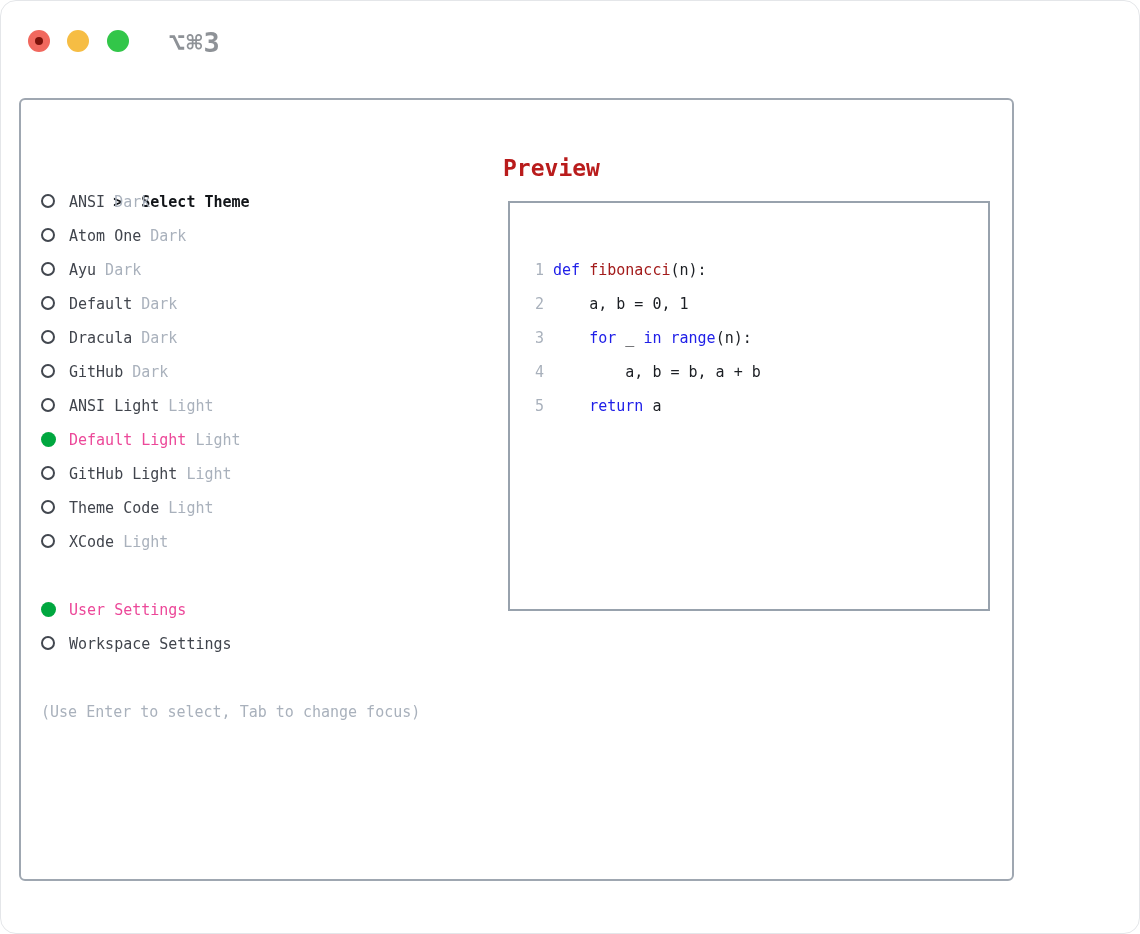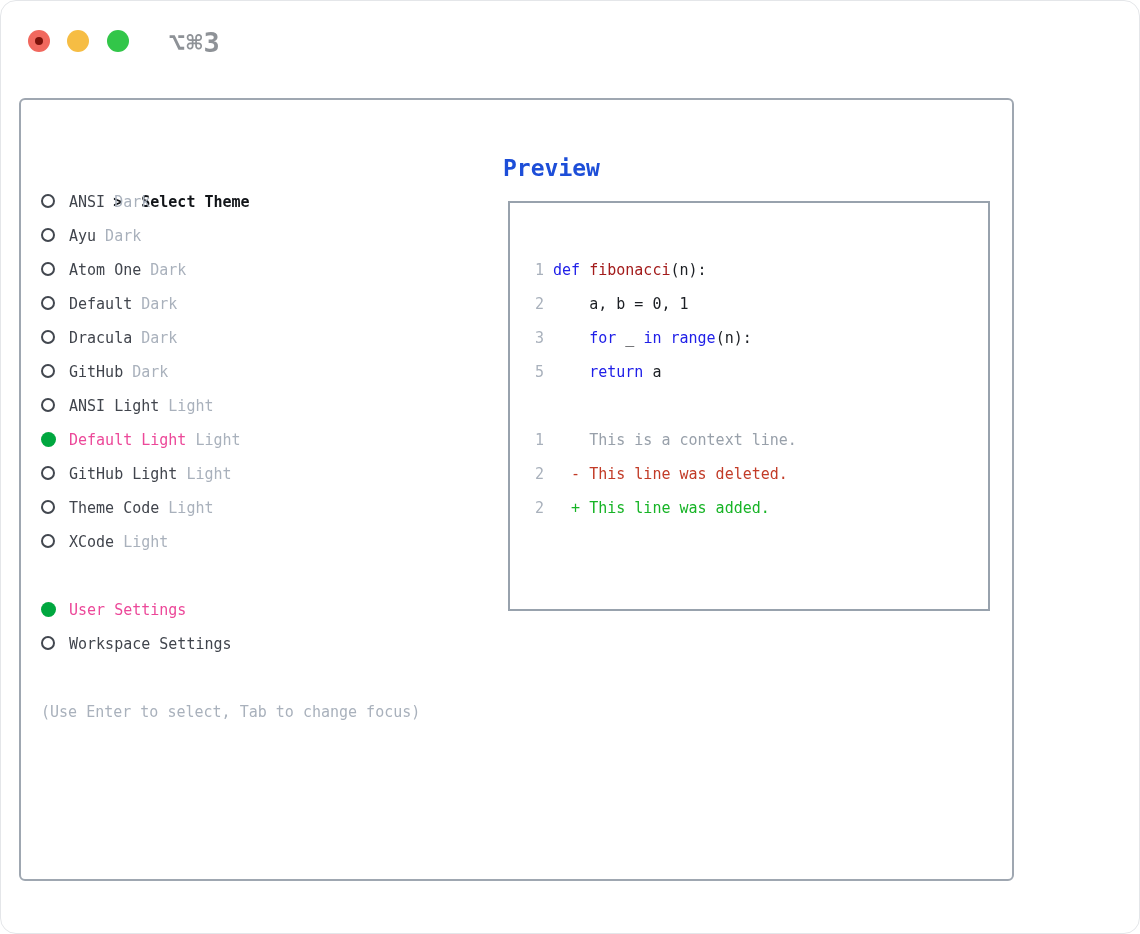--- a/index.html
+++ b/index.html
@@ -44,21 +44,21 @@
   .caret { font-weight:700; color:#111418; }
 
   .hdr { font-weight:700; color:#111418; }
   .hdr-plain { color:#111418; }
   .t-name { color:#41454d; }
   .t-name.sel { color:#ec4899; }
   .t-variant { color:#a9b1bc; }
   .hint { color:#a9b1bc; white-space:normal; font-size:15px; line-height:34px; }
 
   
-  .preview-title { font-size:23px; line-height:34px; font-weight:700; color:#1d4ed8; }
+  .preview-title { font-size:23px; line-height:34px; font-weight:700; color:#b91c1c; }
   .preview-box {
     position:absolute; left:5px; top:50px; width:482px; height:410px;
     border:2px solid #98a2ad; background:#ffffff;
     padding:50px 0 0 25px; overflow:hidden;
   }
   .line { display:block; height:34px; color:#1c1f24; }
   .ln { color:#a9b1bc; }
   .tok-kw { color:#2020e8; }
   .tok-fn { color:#a31b1b; }
   .diff-ctx { color:#98a0aa; }
@@ -78,22 +78,22 @@
   </div>
 
   <div class="panel">
 
     <div class="left-col">
       <div class="row">
         <span class="marker caret">&gt;</span><span class="hdr">Select Theme</span>
       </div>
       <div id="theme-list">
           <div class="row"><span class="marker"><span class="ring"></span></span><span class="t-name">ANSI</span><span class="t-variant"> Dark</span></div>
+          <div class="row"><span class="marker"><span class="ring"></span></span><span class="t-name">Atom One</span><span class="t-variant"> Dark</span></div>
           <div class="row"><span class="marker"><span class="ring"></span></span><span class="t-name">Ayu</span><span class="t-variant"> Dark</span></div>
-          <div class="row"><span class="marker"><span class="ring"></span></span><span class="t-name">Atom One</span><span class="t-variant"> Dark</span></div>
           <div class="row"><span class="marker"><span class="ring"></span></span><span class="t-name">Default</span><span class="t-variant"> Dark</span></div>
           <div class="row"><span class="marker"><span class="ring"></span></span><span class="t-name">Dracula</span><span class="t-variant"> Dark</span></div>
           <div class="row"><span class="marker"><span class="ring"></span></span><span class="t-name">GitHub</span><span class="t-variant"> Dark</span></div>
           <div class="row"><span class="marker"><span class="ring"></span></span><span class="t-name">ANSI Light</span><span class="t-variant"> Light</span></div>
           <div class="row"><span class="marker"><span class="dot"></span></span><span class="t-name sel">Default Light</span><span class="t-variant"> Light</span></div>
           <div class="row"><span class="marker"><span class="ring"></span></span><span class="t-name">GitHub Light</span><span class="t-variant"> Light</span></div>
           <div class="row"><span class="marker"><span class="ring"></span></span><span class="t-name">Theme Code</span><span class="t-variant"> Light</span></div>
           <div class="row"><span class="marker"><span class="ring"></span></span><span class="t-name">XCode</span><span class="t-variant"> Light</span></div>
         </div>
       <div class="row blank"> </div>
@@ -105,25 +105,21 @@
       <div class="hint">(Use Enter to select, Tab to change focus)</div>
     </div>
 
     <div class="right-col">
       <div class="preview-title">Preview</div>
       <div class="preview-box">
         <div id="code-lines">
             <div class="line"><span class="ln">1 </span><span class="tok-kw">def</span><span> </span><span class="tok-fn">fibonacci</span><span>(n):</span></div>
             <div class="line"><span class="ln">2 </span><span>    a, b = 0, 1</span></div>
             <div class="line"><span class="ln">3 </span><span>    </span><span class="tok-kw">for</span><span> _ </span><span class="tok-kw">in</span><span> </span><span class="tok-kw">range</span><span>(n):</span></div>
+            <div class="line"><span class="ln">4 </span><span>        a, b = b, a + b</span></div>
             <div class="line"><span class="ln">5 </span><span>    </span><span class="tok-kw">return</span><span> a</span></div>
           </div>
         <div class="line"> </div>
-        <div id="diff-lines">
-            <div class="line"><span class="ln">1 </span><span class="diff-ctx">    This is a context line.</span></div>
-            <div class="line"><span class="ln">2 </span><span class="diff-del">  - This line was deleted.</span></div>
-            <div class="line"><span class="ln">2 </span><span class="diff-add">  + This line was added.</span></div>
-          </div>
       </div>
     </div>
 
   </div>
 </div>
 
 </body></html>

